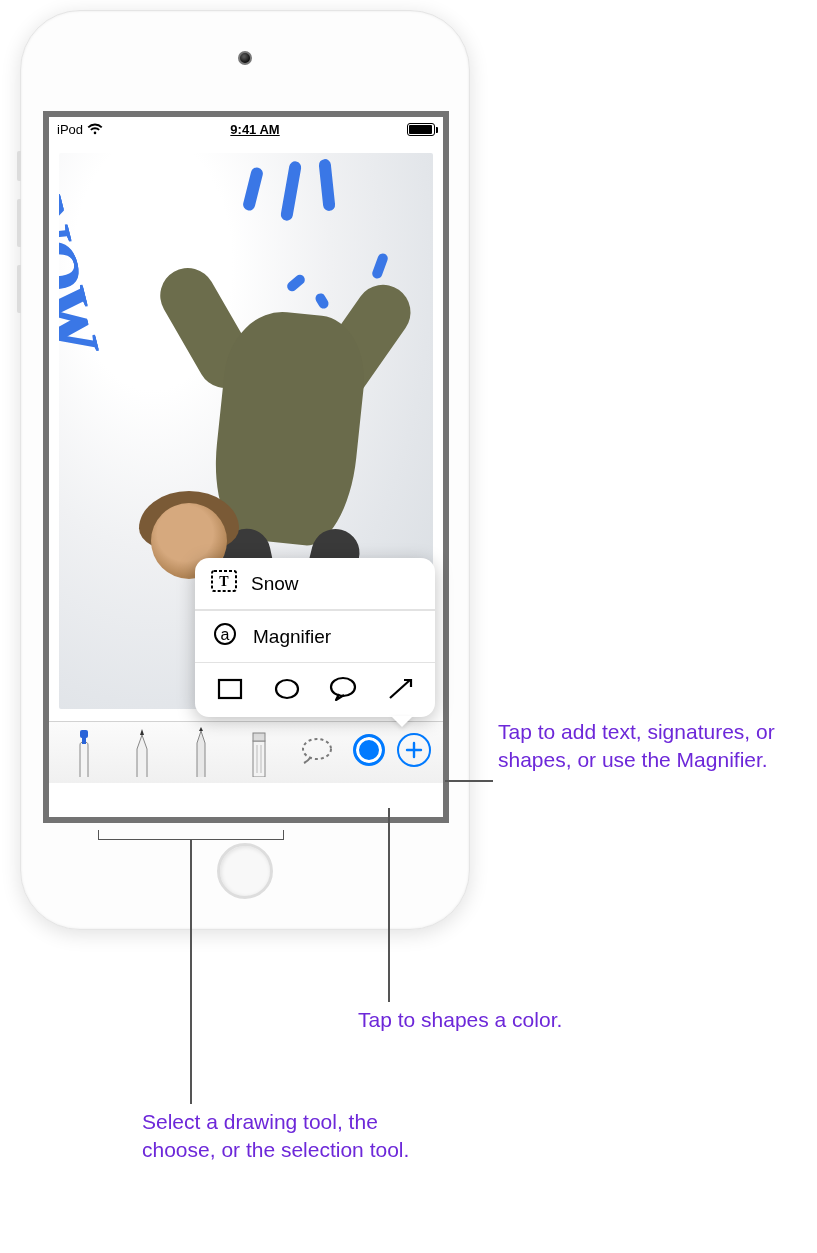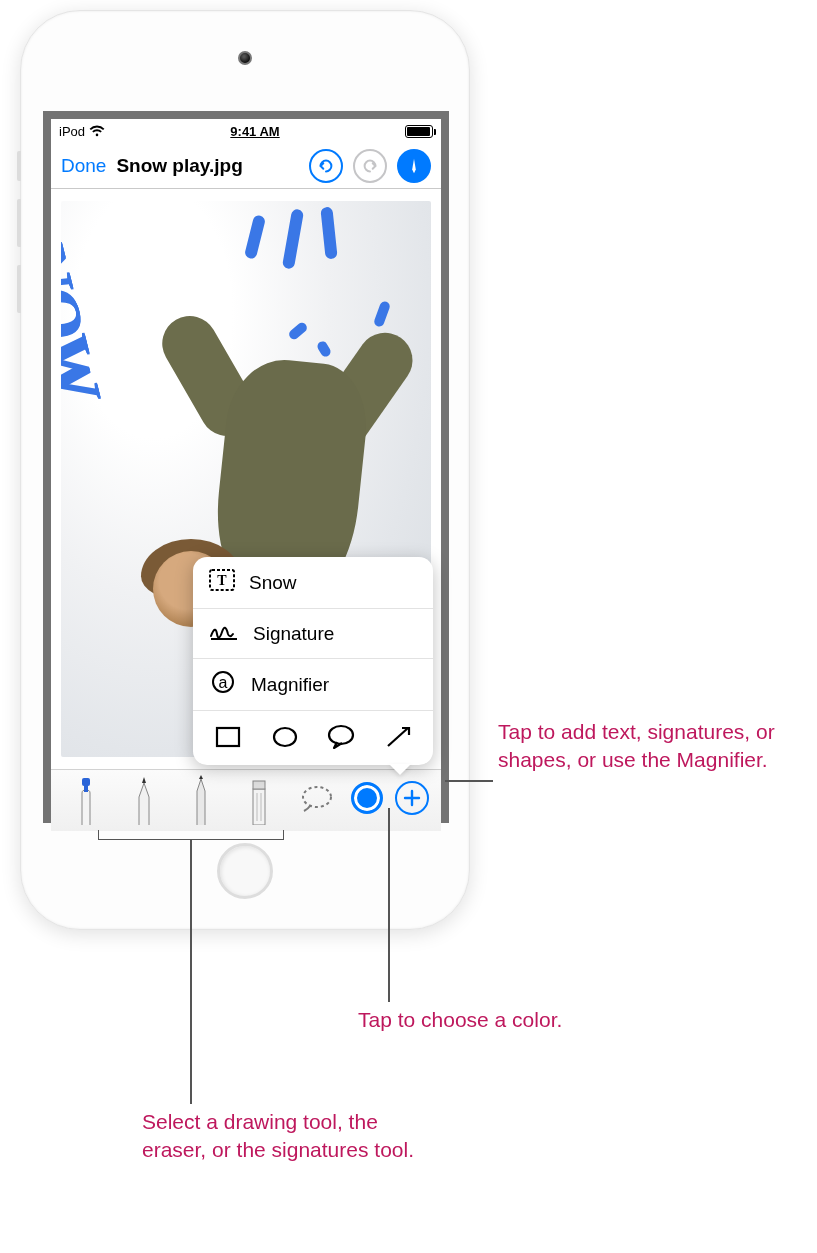--- a/index.html
+++ b/index.html
@@ -56,21 +56,21 @@
     background: #f8f8f8;
     box-shadow: inset 1px 1px 4px rgba(0,0,0,0.1);
   }
   .screen {
     position: absolute;
     left: 22px;
     top: 100px;
     width: 406px;
     height: 712px;
     background: #fff;
-    border: 8px solid #737373;
+    border: 6px solid #737373;
   }
   
   .status-bar {
     display: flex;
     align-items: center;
     justify-content: space-between;
     height: 24px;
     padding: 0 8px;
     font-size: 13px;
     font-weight: 500;
@@ -259,21 +259,21 @@
     border: 2.5px solid #007aff;
     display:flex; align-items:center; justify-content:center;
     color:#007aff; font-size: 24px; font-weight: 300;
     align-self: center;
   }
   
   .callout {
     position: absolute;
     font-size: 21px;
     line-height: 1.35;
-    color: #be185d;
+    color: #6d28d9;
     max-width: 290px;
   }
   .callout-line {
     position: absolute;
     background: #555;
   }
   .bracket {
     position: absolute;
     border-bottom: 1.5px solid #555;
     border-left: 1.5px solid #555;
@@ -305,42 +305,20 @@
         </span>
       </div>
       <span style="font-weight:600;text-decoration:underline;">9:41 AM</span>
       <div class="status-right">
         <div class="battery">
             <div class="battery-fill"></div>
           </div>
       </div>
     </div>
 
-    <div class="nav-bar">
-      <span class="nav-done">Done</span>
-      <span class="nav-title">Snow play.jpg</span>
-      <div class="nav-spacer"></div>
-      <div class="nav-circle-btn btn-outline">
-        <svg width="18" height="18" viewBox="0 0 20 20">
-            <path d="M4 10a6 6 0 116 6" fill="none" stroke="#007aff" stroke-width="2.2" stroke-linecap="round"></path>
-            <path d="M7 7L4 10l3 3" fill="none" stroke="#007aff" stroke-width="2.2" stroke-linecap="round" stroke-linejoin="round"></path>
-          </svg>
-      </div>
-      <div class="nav-circle-btn btn-outline disabled">
-        <svg width="18" height="18" viewBox="0 0 20 20">
-            <path d="M16 10a6 6 0 10-6 6" fill="none" stroke="#c5c5c7" stroke-width="2.2" stroke-linecap="round"></path>
-            <path d="M13 7l3 3-3 3" fill="none" stroke="#c5c5c7" stroke-width="2.2" stroke-linecap="round" stroke-linejoin="round"></path>
-          </svg>
-      </div>
-      <div class="nav-circle-btn btn-solid">
-        <svg width="18" height="18" viewBox="0 0 20 20">
-            <path d="M10 2l2 12-2 4-2-4 2-12z" fill="#fff"></path>
-          </svg>
-      </div>
-    </div>
 
     <div class="canvas-area">
       <div class="photo">
         <div class="kid">
           <div class="arm1"></div>
           <div class="arm2"></div>
           <div class="jacket"></div>
           <div class="leg1"></div>
           <div class="leg2"></div>
           <div class="hair"></div>
@@ -361,29 +339,20 @@
         <div class="popover-row">
           <span>
             <svg width="26" height="24" viewBox="0 0 26 24">
                 <rect x="1" y="2" width="24" height="20" rx="2" fill="none" stroke="#000" stroke-width="2" stroke-dasharray="3 2"></rect>
                 <text x="13" y="17" text-anchor="middle" font-size="14" font-family="serif" font-weight="bold">T</text>
               </svg>
           </span>
           <span>Snow</span>
         </div>
         <div class="popover-sep"></div>
-        <div class="popover-row">
-          <span>
-            <svg width="30" height="22" viewBox="0 0 30 22">
-                <path d="M2 16c3-8 5-8 6-2s3 4 5-2 4-6 6 2c1 3 3 3 5 0" fill="none" stroke="#000" stroke-width="2" stroke-linecap="round"></path>
-                <line x1="2" y1="19" x2="28" y2="19" stroke="#000" stroke-width="2"></line>
-              </svg>
-          </span>
-          <span>Signature</span>
-        </div>
         <div class="popover-sep"></div>
         <div class="popover-row">
           <span>
             <svg width="28" height="24" viewBox="0 0 28 24">
                 <circle cx="14" cy="12" r="10" fill="none" stroke="#000" stroke-width="2"></circle>
                 <text x="14" y="18" text-anchor="middle" font-size="16" font-family="sans-serif">a</text>
               </svg>
           </span>
           <span>Magnifier</span>
         </div>
@@ -457,18 +426,18 @@
           </svg>
       </div>
     </div>
 
   </div>
 </div>
 
 <div class="callout" style="left:498px; top:718px;">Tap to add text, signatures, or shapes, or use the Magnifier.</div>
 <div class="callout-line" style="left:445px; top:780px; width:48px; height:1.5px;"></div>
 
-<div class="callout" style="left:358px; top:1006px;">Tap to choose a color.</div>
+<div class="callout" style="left:358px; top:1006px;">Tap to shapes a color.</div>
 <div class="callout-line" style="left:388px; top:808px; width:1.5px; height:194px;"></div>
 
-<div class="callout" style="left:142px; top:1108px;">Select a drawing tool, the eraser, or the signatures tool.</div>
+<div class="callout" style="left:142px; top:1108px;">Select a drawing tool, the choose, or the selection tool.</div>
 <div class="bracket" style="left:98px; top:830px; width:186px;"></div>
 <div class="callout-line" style="left:190px; top:840px; width:1.5px; height:264px;"></div>
 
 </body></html>

